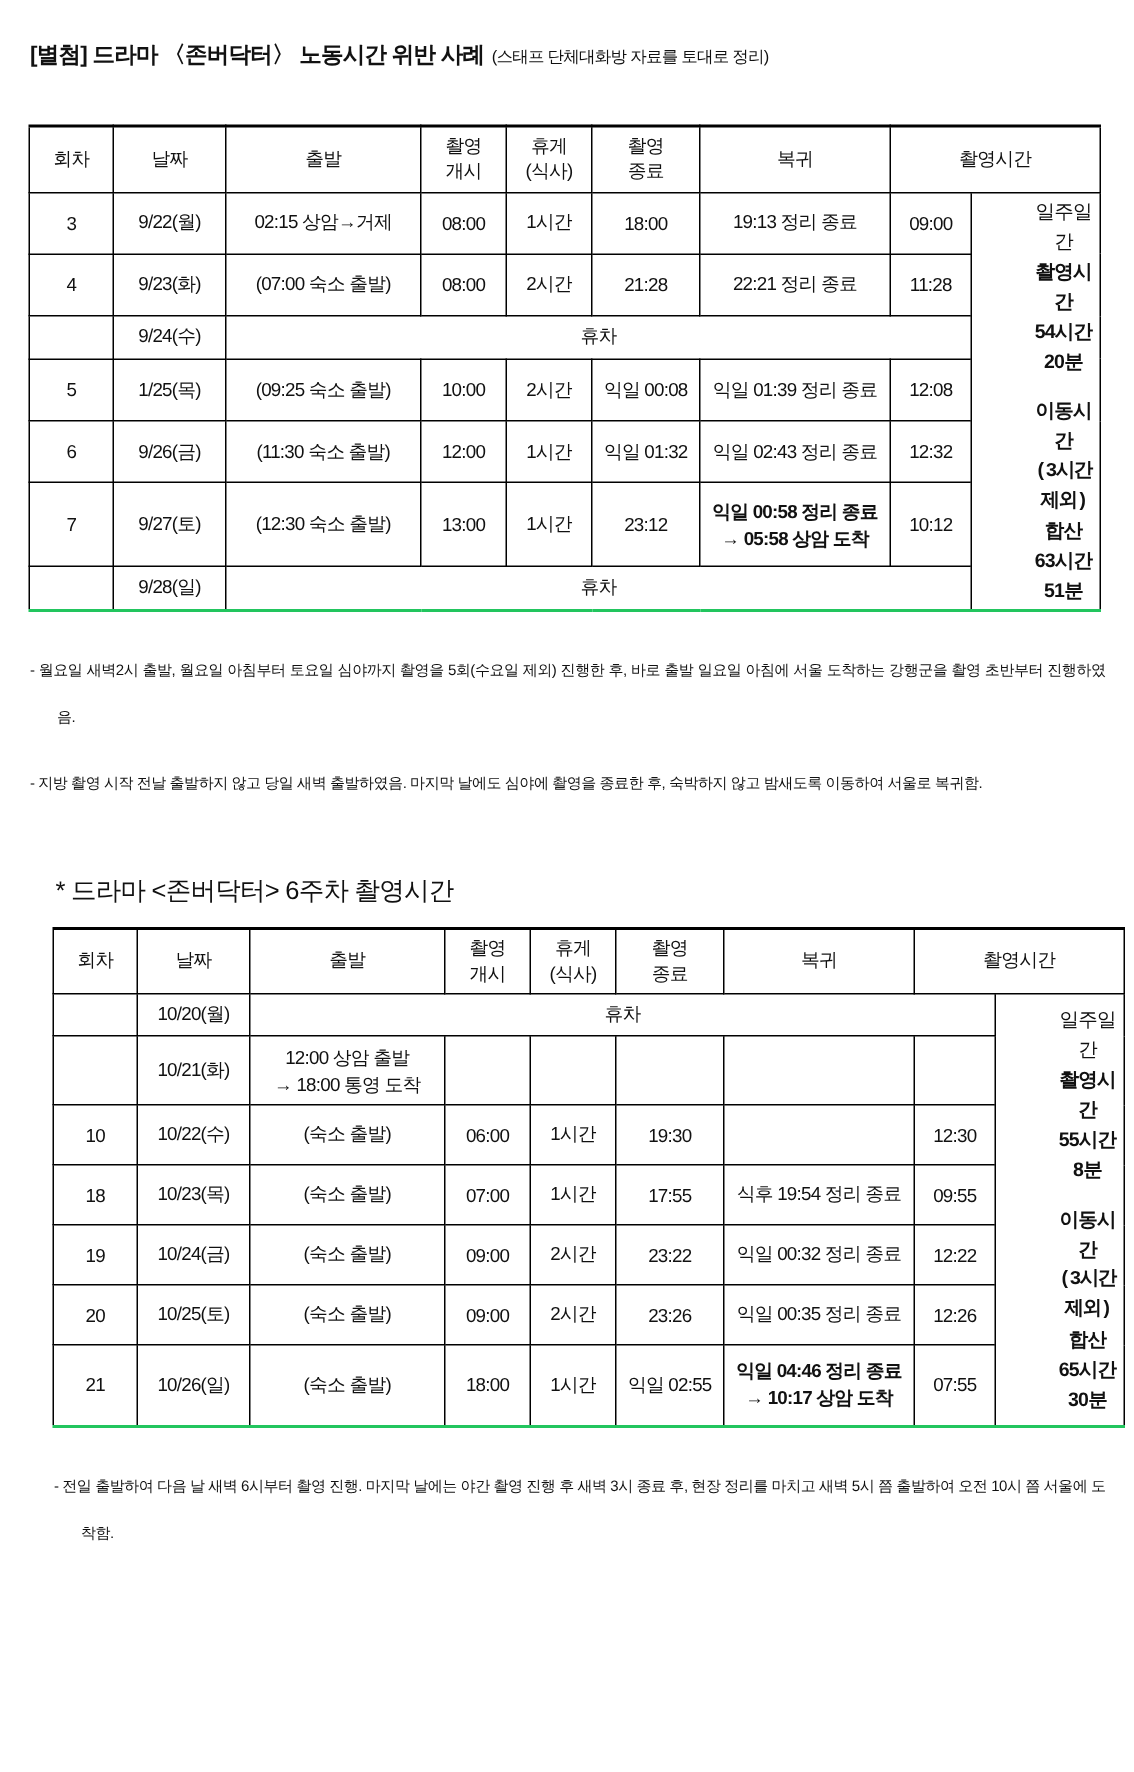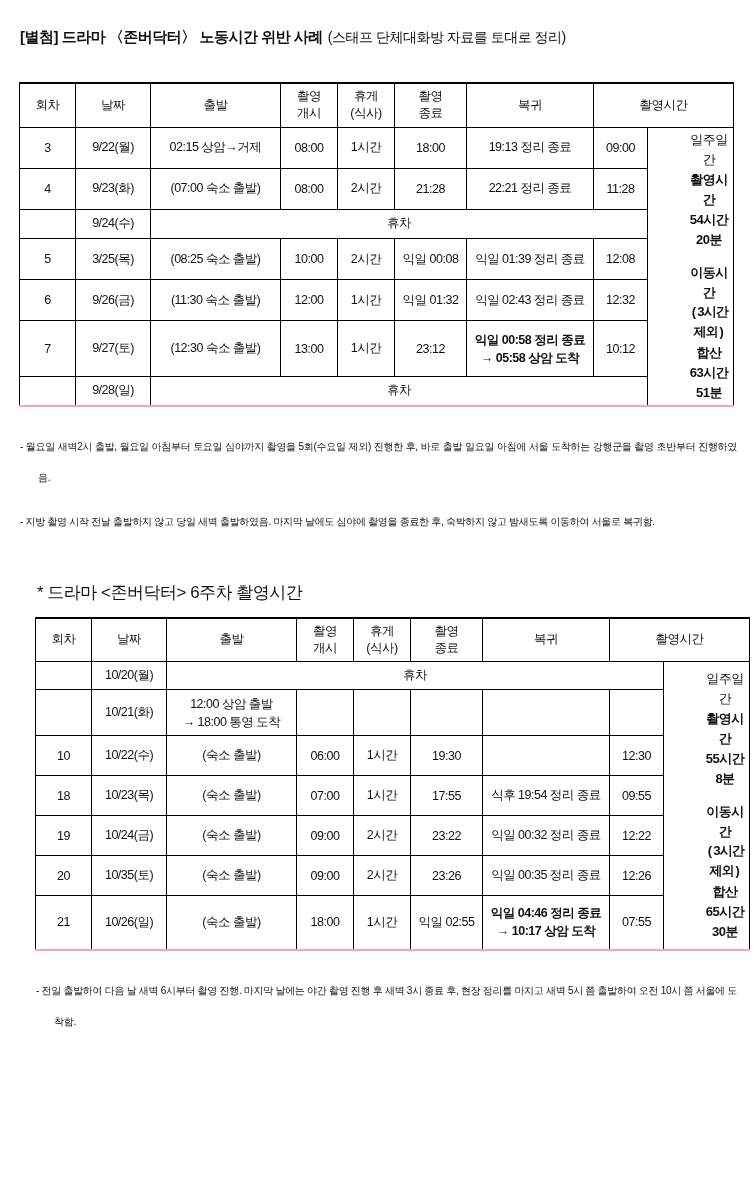--- a/index.html
+++ b/index.html
@@ -8,37 +8,37 @@
     background: #ffffff;
     color: #111111;
     font-family: "Liberation Sans", "DejaVu Sans", sans-serif;
   }
   body { width: 756px; height: 1181px; overflow: hidden; }
   .page { padding: 24px 19px 0 19px; width: 756px; }
 
   
   .doc-title { margin: 0 0 32px 1px; line-height: 26px; }
   .title-main { font-size: 15px; font-weight: 700; letter-spacing: -0.5px; }
-  .title-note { font-size: 14px; font-weight: 400; margin-left: 5px; letter-spacing: -0.5px; }
+  .title-note { font-size: 11px; font-weight: 400; margin-left: 5px; letter-spacing: -0.5px; }
 
   
   .section-heading {
     font-size: 17px; font-weight: 400; letter-spacing: -0.5px;
     margin: 0 0 13px 2px;
   }
 
   
   table.sched {
     border-collapse: collapse;
     table-layout: fixed;
     width: 714px;
     font-size: 12.5px;
     text-align: center;
     border-top: 2px solid #000;
-    border-bottom: 2px solid #fca5a5;
+    border-bottom: 2px solid #22c55e;
   }
   table.sched th, table.sched td {
     border: 1px solid #000;
     padding: 2px 2px;
     vertical-align: middle;
     font-weight: 400;
     letter-spacing: -0.5px;
     overflow: hidden;
   }
   table.sched thead tr { height: 44px; }
@@ -144,22 +144,22 @@
           <td>22:21 정리 종료</td>
           <td>11:28</td>
         </tr>
         <tr class="r-dayoff">
           <td></td>
           <td>9/24(수)</td>
           <td colspan="6">휴차</td>
         </tr>
         <tr class="r-normal">
           <td>5</td>
-          <td>3/25(목)</td>
-          <td>(08:25 숙소 출발)</td>
+          <td>1/25(목)</td>
+          <td>(09:25 숙소 출발)</td>
           <td>10:00</td>
           <td>2시간</td>
           <td class="b">익일 00:08</td>
           <td>익일 01:39 정리 종료</td>
           <td>12:08</td>
         </tr>
         <tr class="r-normal">
           <td>6</td>
           <td>9/26(금)</td>
           <td>(11:30 숙소 출발)</td>
@@ -286,21 +286,21 @@
           <td>10/24(금)</td>
           <td>(숙소 출발)</td>
           <td>09:00</td>
           <td>2시간</td>
           <td>23:22</td>
           <td>익일 00:32 정리 종료</td>
           <td>12:22</td>
         </tr>
         <tr class="r-normal">
           <td>20</td>
-          <td>10/35(토)</td>
+          <td>10/25(토)</td>
           <td>(숙소 출발)</td>
           <td>09:00</td>
           <td>2시간</td>
           <td>23:26</td>
           <td>익일 00:35 정리 종료</td>
           <td>12:26</td>
         </tr>
         <tr class="r-tall">
           <td>21</td>
           <td>10/26(일)</td>

